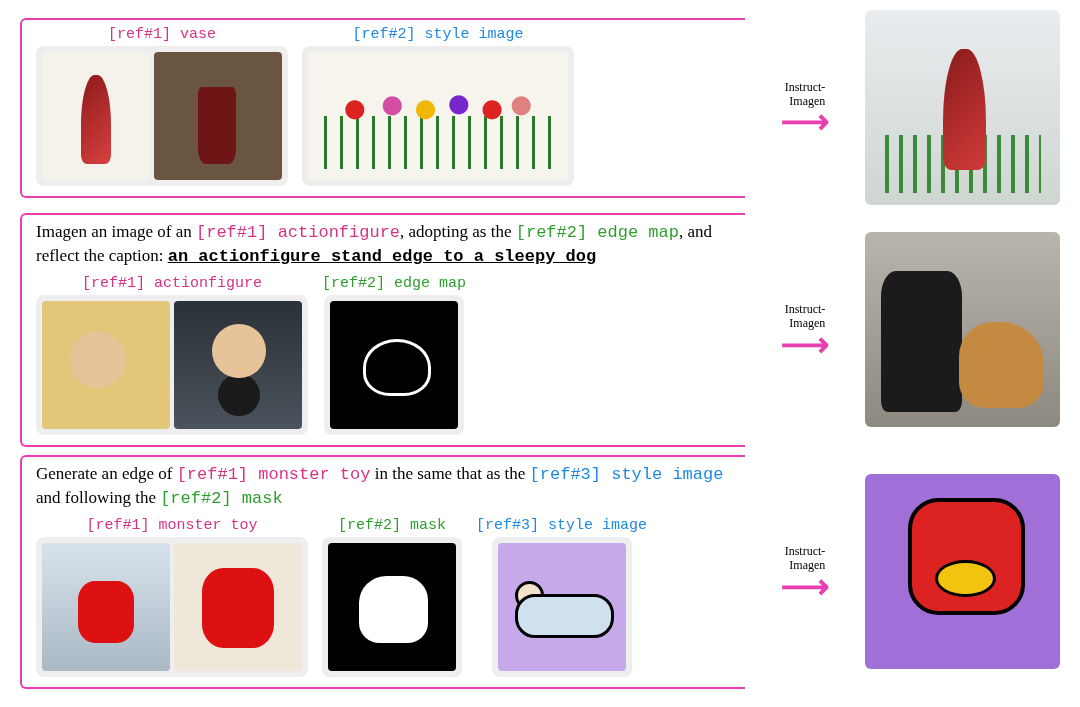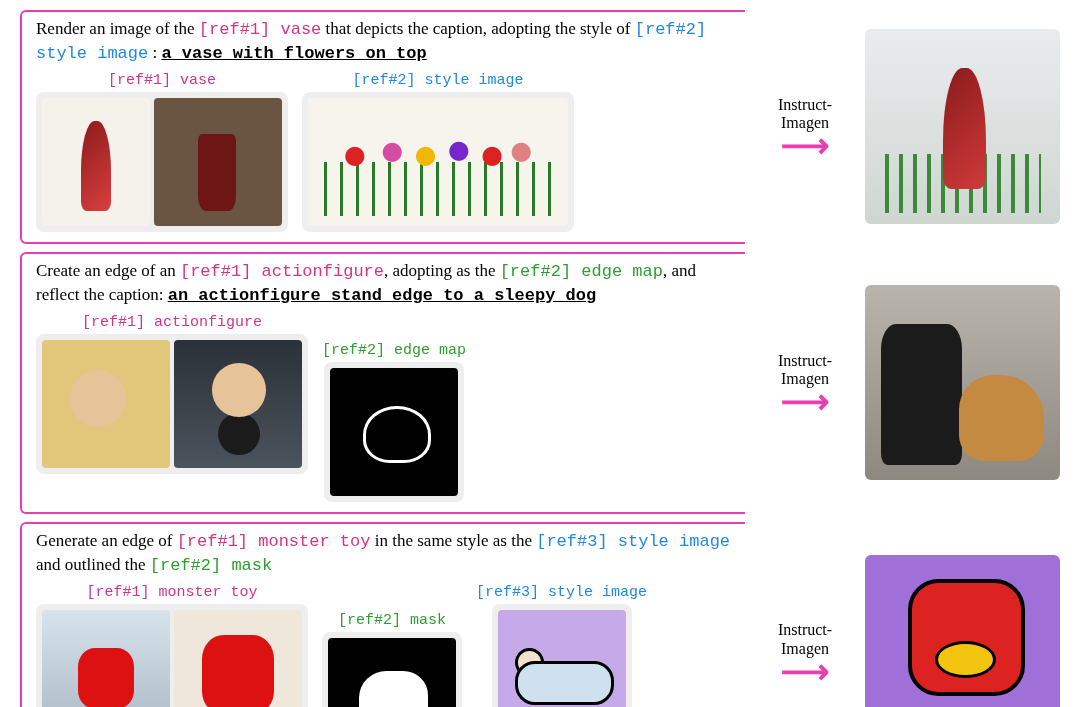--- a/index.html
+++ b/index.html
@@ -29,21 +29,21 @@
     position: relative;
   }
   .prompt-line {
     font-family: Georgia, serif;
     font-size: 17px;
     line-height: 1.35;
     margin-bottom: 6px;
   }
   .ref1 { color: #d63384; font-family: 'Courier New', monospace; }
   .ref2 { color: #1e88e5; font-family: 'Courier New', monospace; }
-  .ref2g { color: #2e9e2e; font-family: 'Courier New', monospace; margin-top: 28px; }
+  .ref2g { color: #2e9e2e; font-family: 'Courier New', monospace; }
   .ref3 { color: #1e88e5; font-family: 'Courier New', monospace; }
   .caption-bold {
     font-family: 'Courier New', monospace;
     font-weight: bold;
     text-decoration: underline;
   }
   .refs-row {
     display: flex;
     gap: 14px;
     align-items: flex-start;
@@ -75,22 +75,22 @@
   .ref-img.wide { width: 260px; height: 128px; }
   .arrow-col {
     display: flex;
     flex-direction: column;
     align-items: center;
     gap: 2px;
     width: 100px;
   }
   .arrow-label {
     font-family: Georgia, serif;
-    font-size: 16px;
-    text-align: center;
+    font-size: 12px;
+    text-align: right;
     line-height: 1.15;
   }
   .arrow {
     color: #e83fb0;
     font-size: 34px;
     line-height: 0.7;
     font-weight: bold;
   }
   .output-img {
     width: 195px;
@@ -141,23 +141,20 @@
   .out-monster::before{content:"";position:absolute;left:22%;top:12%;width:56%;height:56%;background:#d22;border:4px solid #000;border-radius:26%;}
   .out-monster::after{content:"";position:absolute;left:36%;top:44%;width:28%;height:16%;background:#f2c40f;border:3px solid #000;border-radius:50%;}
 </style>
 </head>
 <body>
 
 <div class="figure-wrap">
 
   <div class="row">
     <div class="instruction-block">
-      <div class="prompt-line">
-        <span>Render an image of the </span><span class="ref1">[ref#1] vase</span><span> that depicts the caption, adopting the style of </span><span class="ref2">[ref#2] style image</span><span> : </span><span class="caption-bold">a vase with flowers on top</span>
-      </div>
       <div class="refs-row">
         <div class="ref-group">
           <div class="ref-label ref1">[ref#1] vase</div>
           <div class="ref-imgs">
             <div class="ref-img vase1"></div>
             <div class="ref-img sq vase2"></div>
           </div>
         </div>
         <div class="ref-group">
           <div class="ref-label ref2">[ref#2] style image</div>
@@ -170,21 +167,21 @@
     <div class="arrow-col">
       <div class="arrow-label"><span>Instruct-</span><br><span>Imagen</span></div>
       <div class="arrow">⟶</div>
     </div>
     <div class="output-img out-vase"></div>
   </div>
 
   <div class="row">
     <div class="instruction-block">
       <div class="prompt-line">
-        <span>Create an edge of an </span><span class="ref1">[ref#1] actionfigure</span><span>, adopting as the </span><span class="ref2g">[ref#2] edge map</span><span>, and reflect the caption: </span><span class="caption-bold">an actionfigure stand edge to a sleepy dog</span>
+        <span>Imagen an image of an </span><span class="ref1">[ref#1] actionfigure</span><span>, adopting as the </span><span class="ref2g">[ref#2] edge map</span><span>, and reflect the caption: </span><span class="caption-bold">an actionfigure stand edge to a sleepy dog</span>
       </div>
       <div class="refs-row">
         <div class="ref-group">
           <div class="ref-label ref1">[ref#1] actionfigure</div>
           <div class="ref-imgs">
             <div class="ref-img sq figure1"></div>
             <div class="ref-img sq figure2"></div>
           </div>
         </div>
         <div class="ref-group">
@@ -198,21 +195,21 @@
     <div class="arrow-col">
       <div class="arrow-label"><span>Instruct-</span><br><span>Imagen</span></div>
       <div class="arrow">⟶</div>
     </div>
     <div class="output-img out-figdog"></div>
   </div>
 
   <div class="row">
     <div class="instruction-block">
       <div class="prompt-line">
-        <span>Generate an edge of </span><span class="ref1">[ref#1] monster toy</span><span> in the same style as the </span><span class="ref3">[ref#3] style image</span><span> and outlined the </span><span class="ref2g">[ref#2] mask</span>
+        <span>Generate an edge of </span><span class="ref1">[ref#1] monster toy</span><span> in the same that as the </span><span class="ref3">[ref#3] style image</span><span> and following the </span><span class="ref2g">[ref#2] mask</span>
       </div>
       <div class="refs-row">
         <div class="ref-group">
           <div class="ref-label ref1">[ref#1] monster toy</div>
           <div class="ref-imgs">
             <div class="ref-img sq monster1"></div>
             <div class="ref-img sq monster2"></div>
           </div>
         </div>
         <div class="ref-group">

